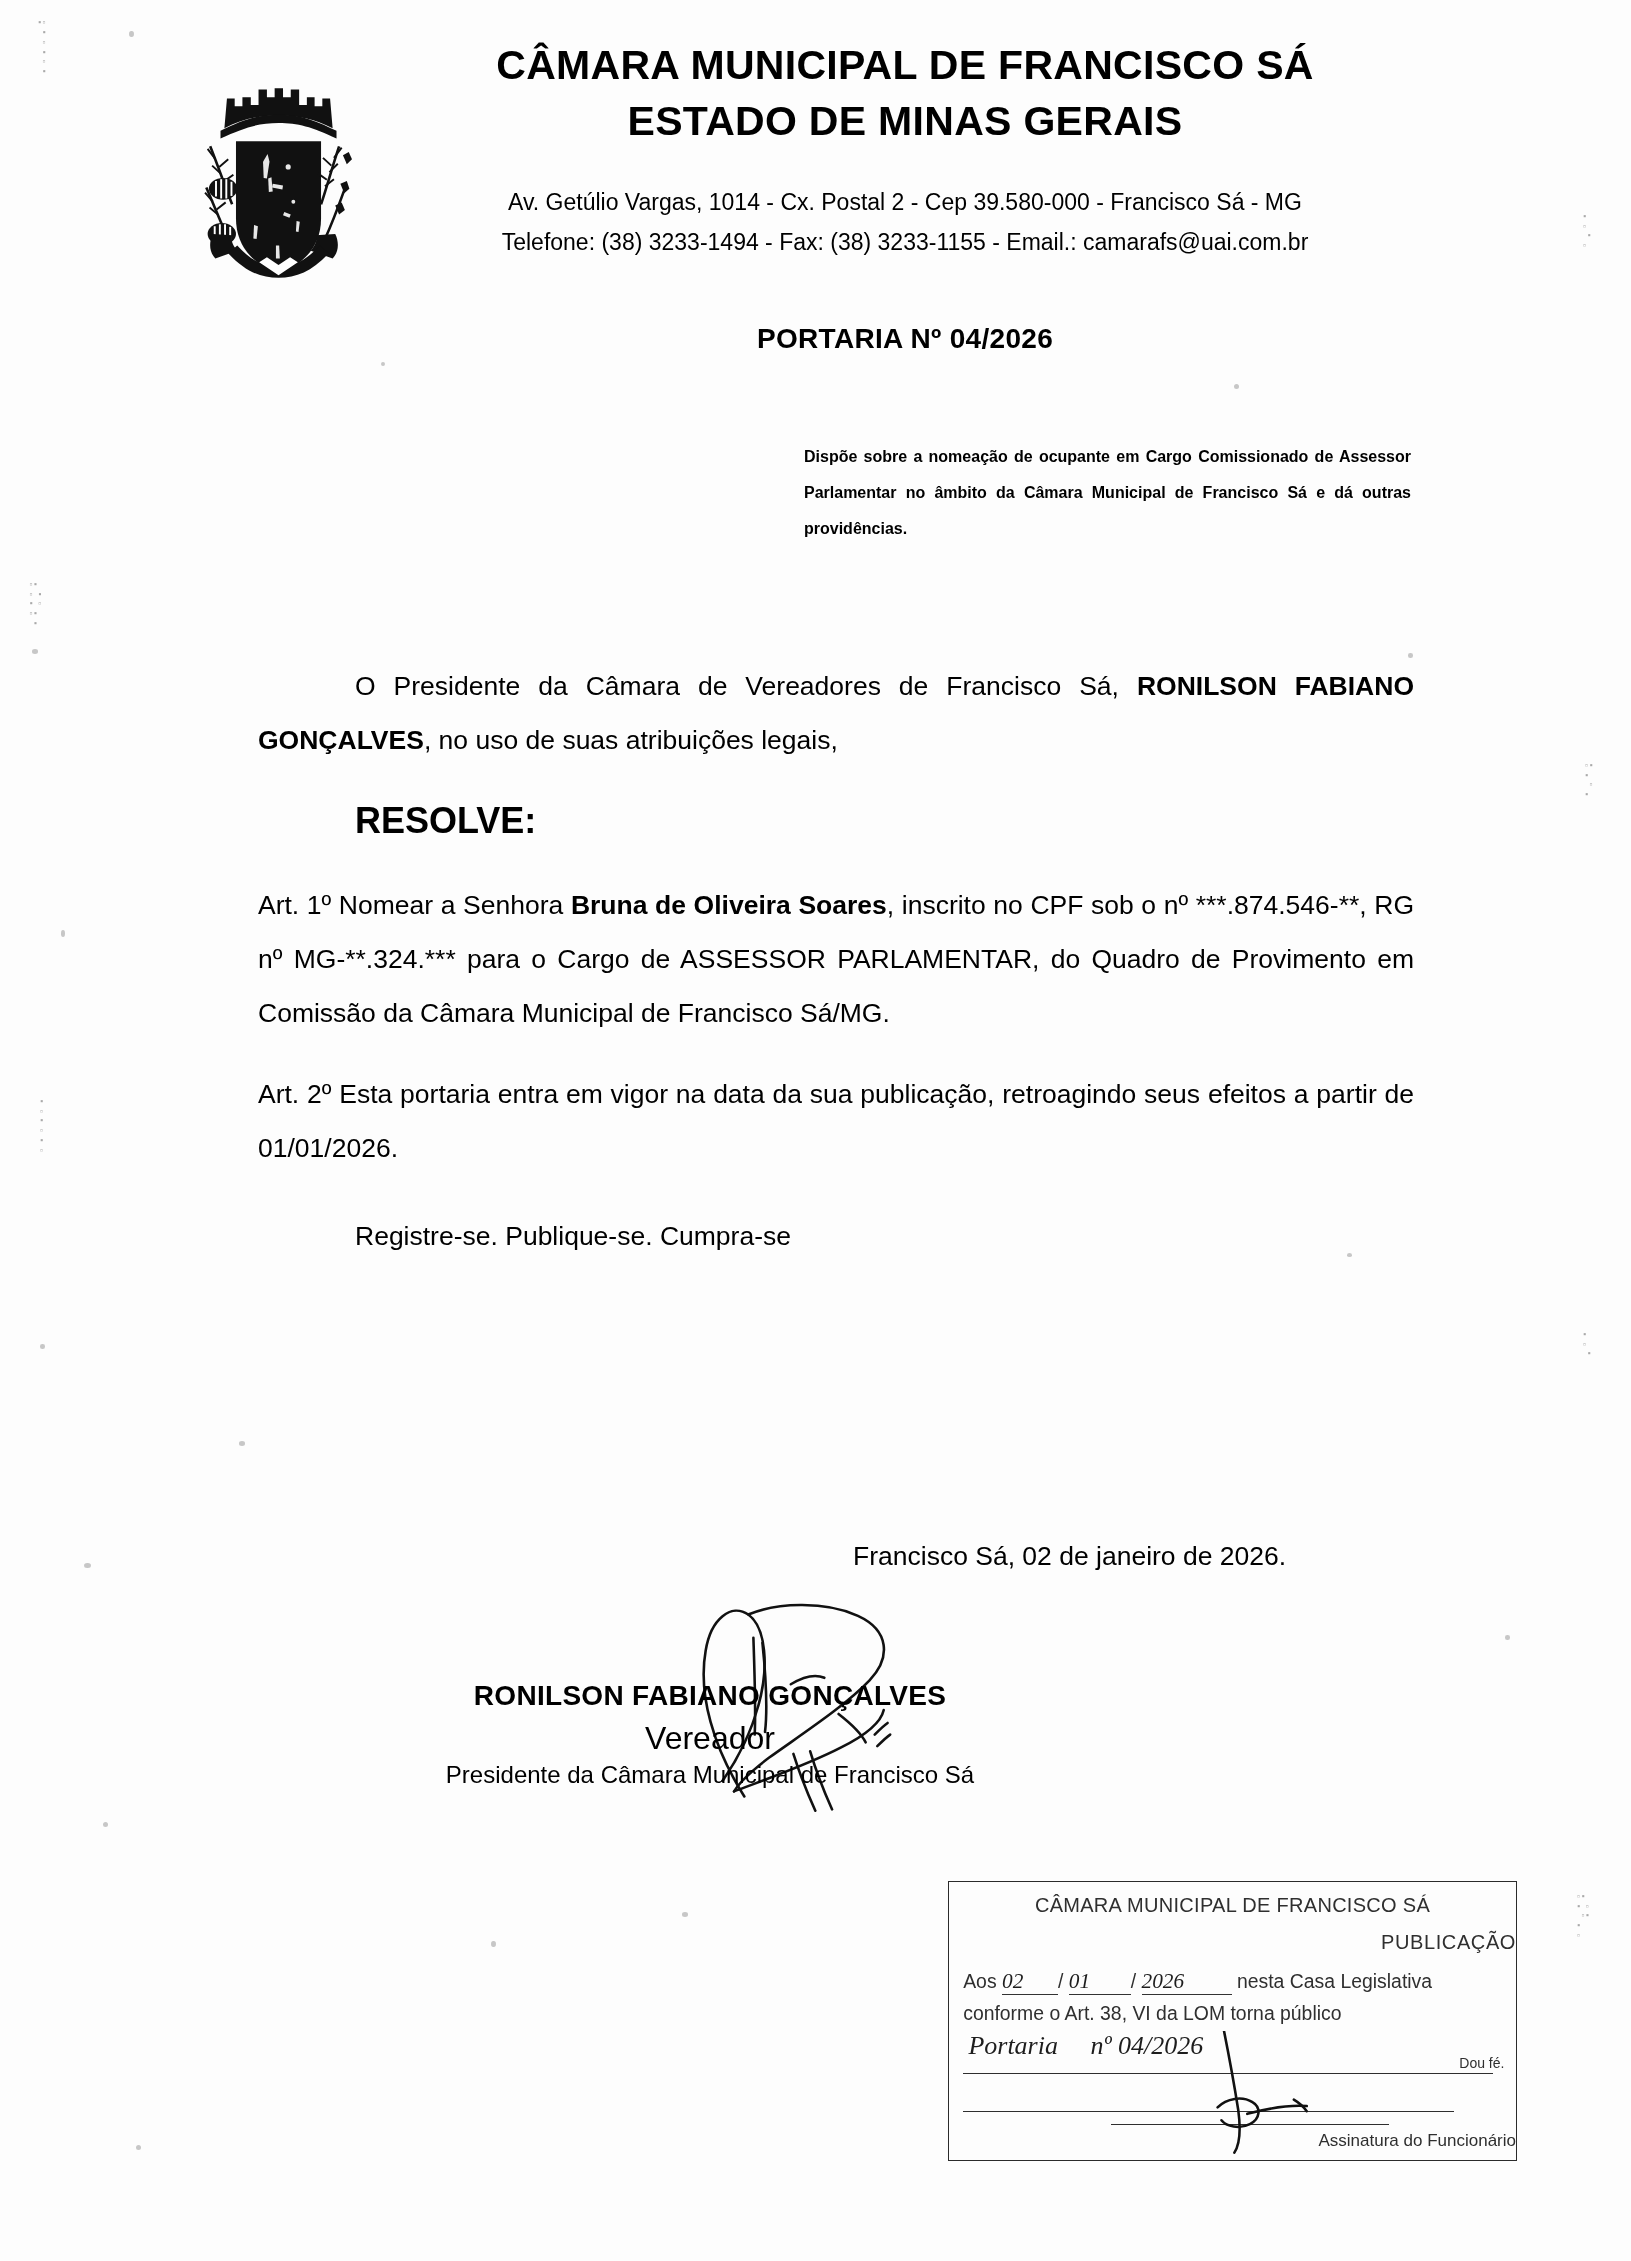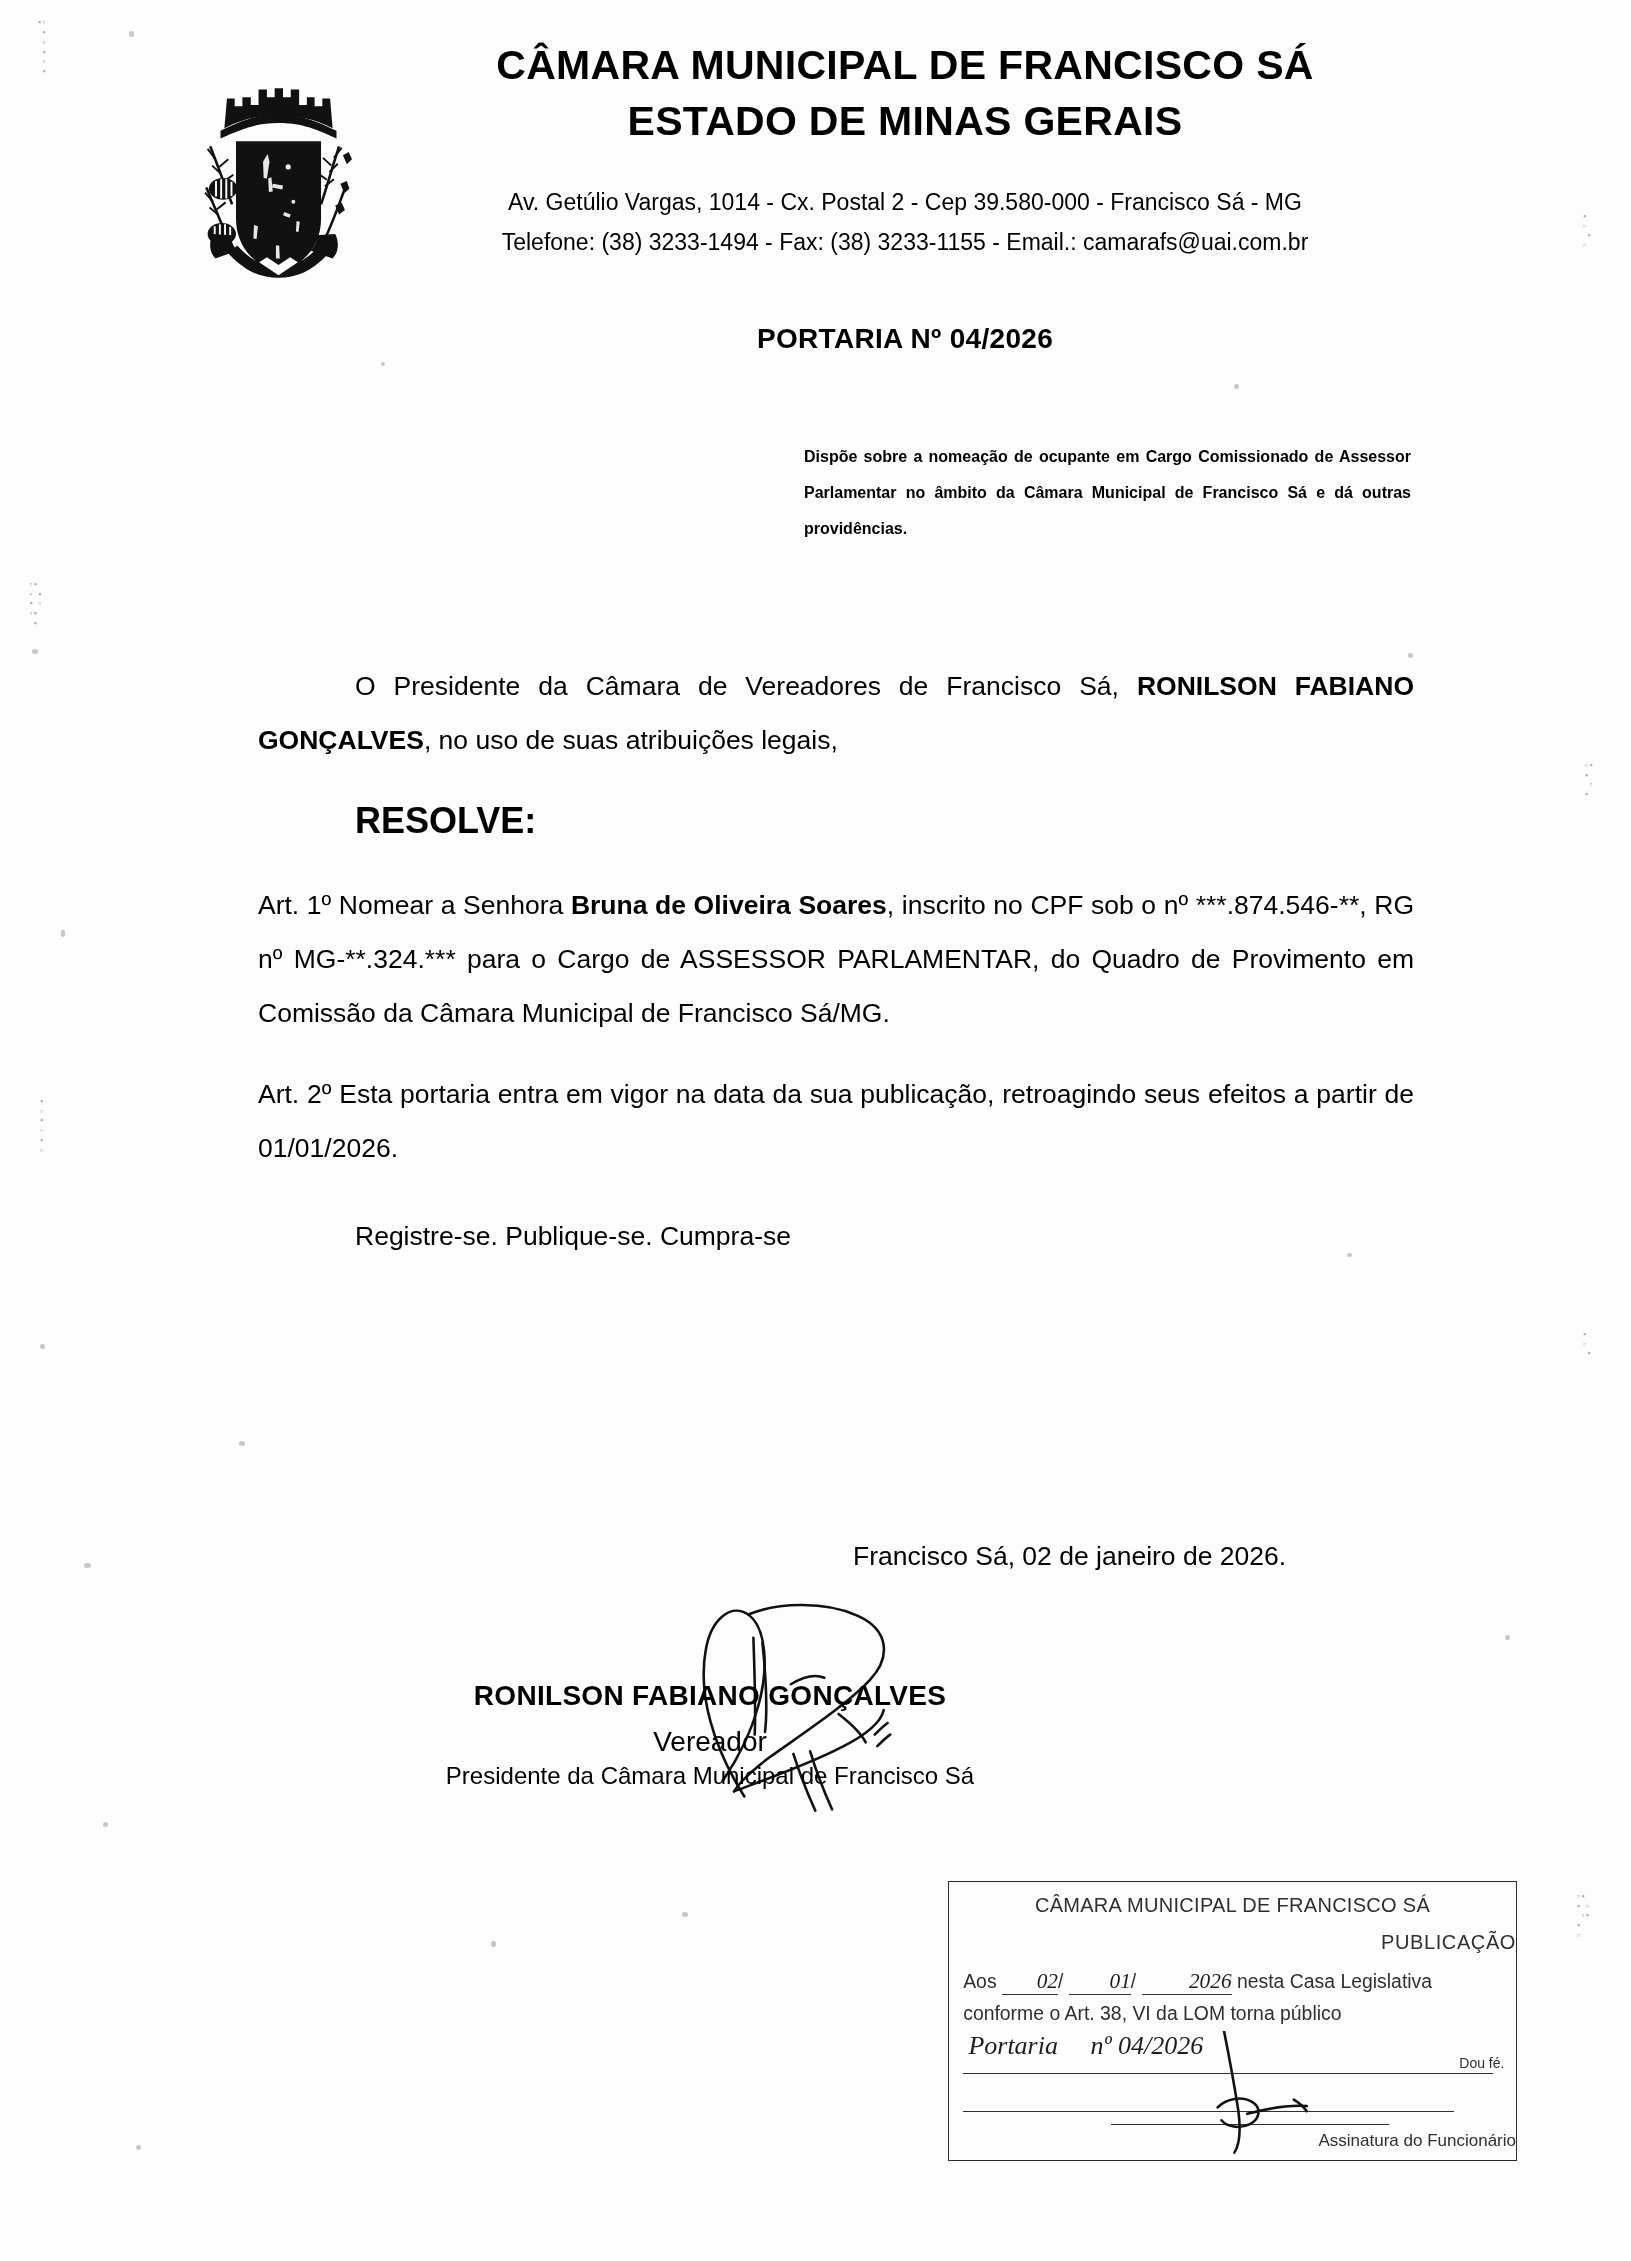--- a/index.html
+++ b/index.html
@@ -149,22 +149,22 @@
     width: 904px;
     text-align: center;
   }
   .sig-name {
     font-weight: bold;
     font-size: 28px;
     letter-spacing: 0.3px;
     white-space: nowrap;
   }
   .sig-role {
-    font-size: 28px;
-    margin-top: 14px;
+    font-size: 32px;
+    margin-top: 8px;
   }
   .sig-role2 {
     font-size: 24px;
     margin-top: 3.9px;
     white-space: nowrap;
   }
   .signature-svg {
     position: absolute;
     left: 672px;
     top: 1541px;
@@ -197,21 +197,21 @@
     letter-spacing: 0.6px;
   }
   .stamp-row {
     font-size: 19.4px;
     margin: 15.5px 0 0 14.2px;
     white-space: nowrap;
   }
   .fill {
     display: inline-block;
     border-bottom: 1.3px solid #333;
-    text-align: right;
+    text-align: left;
     font-family: "Liberation Serif", serif;
     font-style: italic;
     font-size: 21.3px;
     color: #1d1d1d;
   }
   .fill.d  { width: 56px; }
   .fill.m  { width: 62px; }
   .fill.y  { width: 90px; }
   .stamp-row2 {
     font-size: 19.4px;

